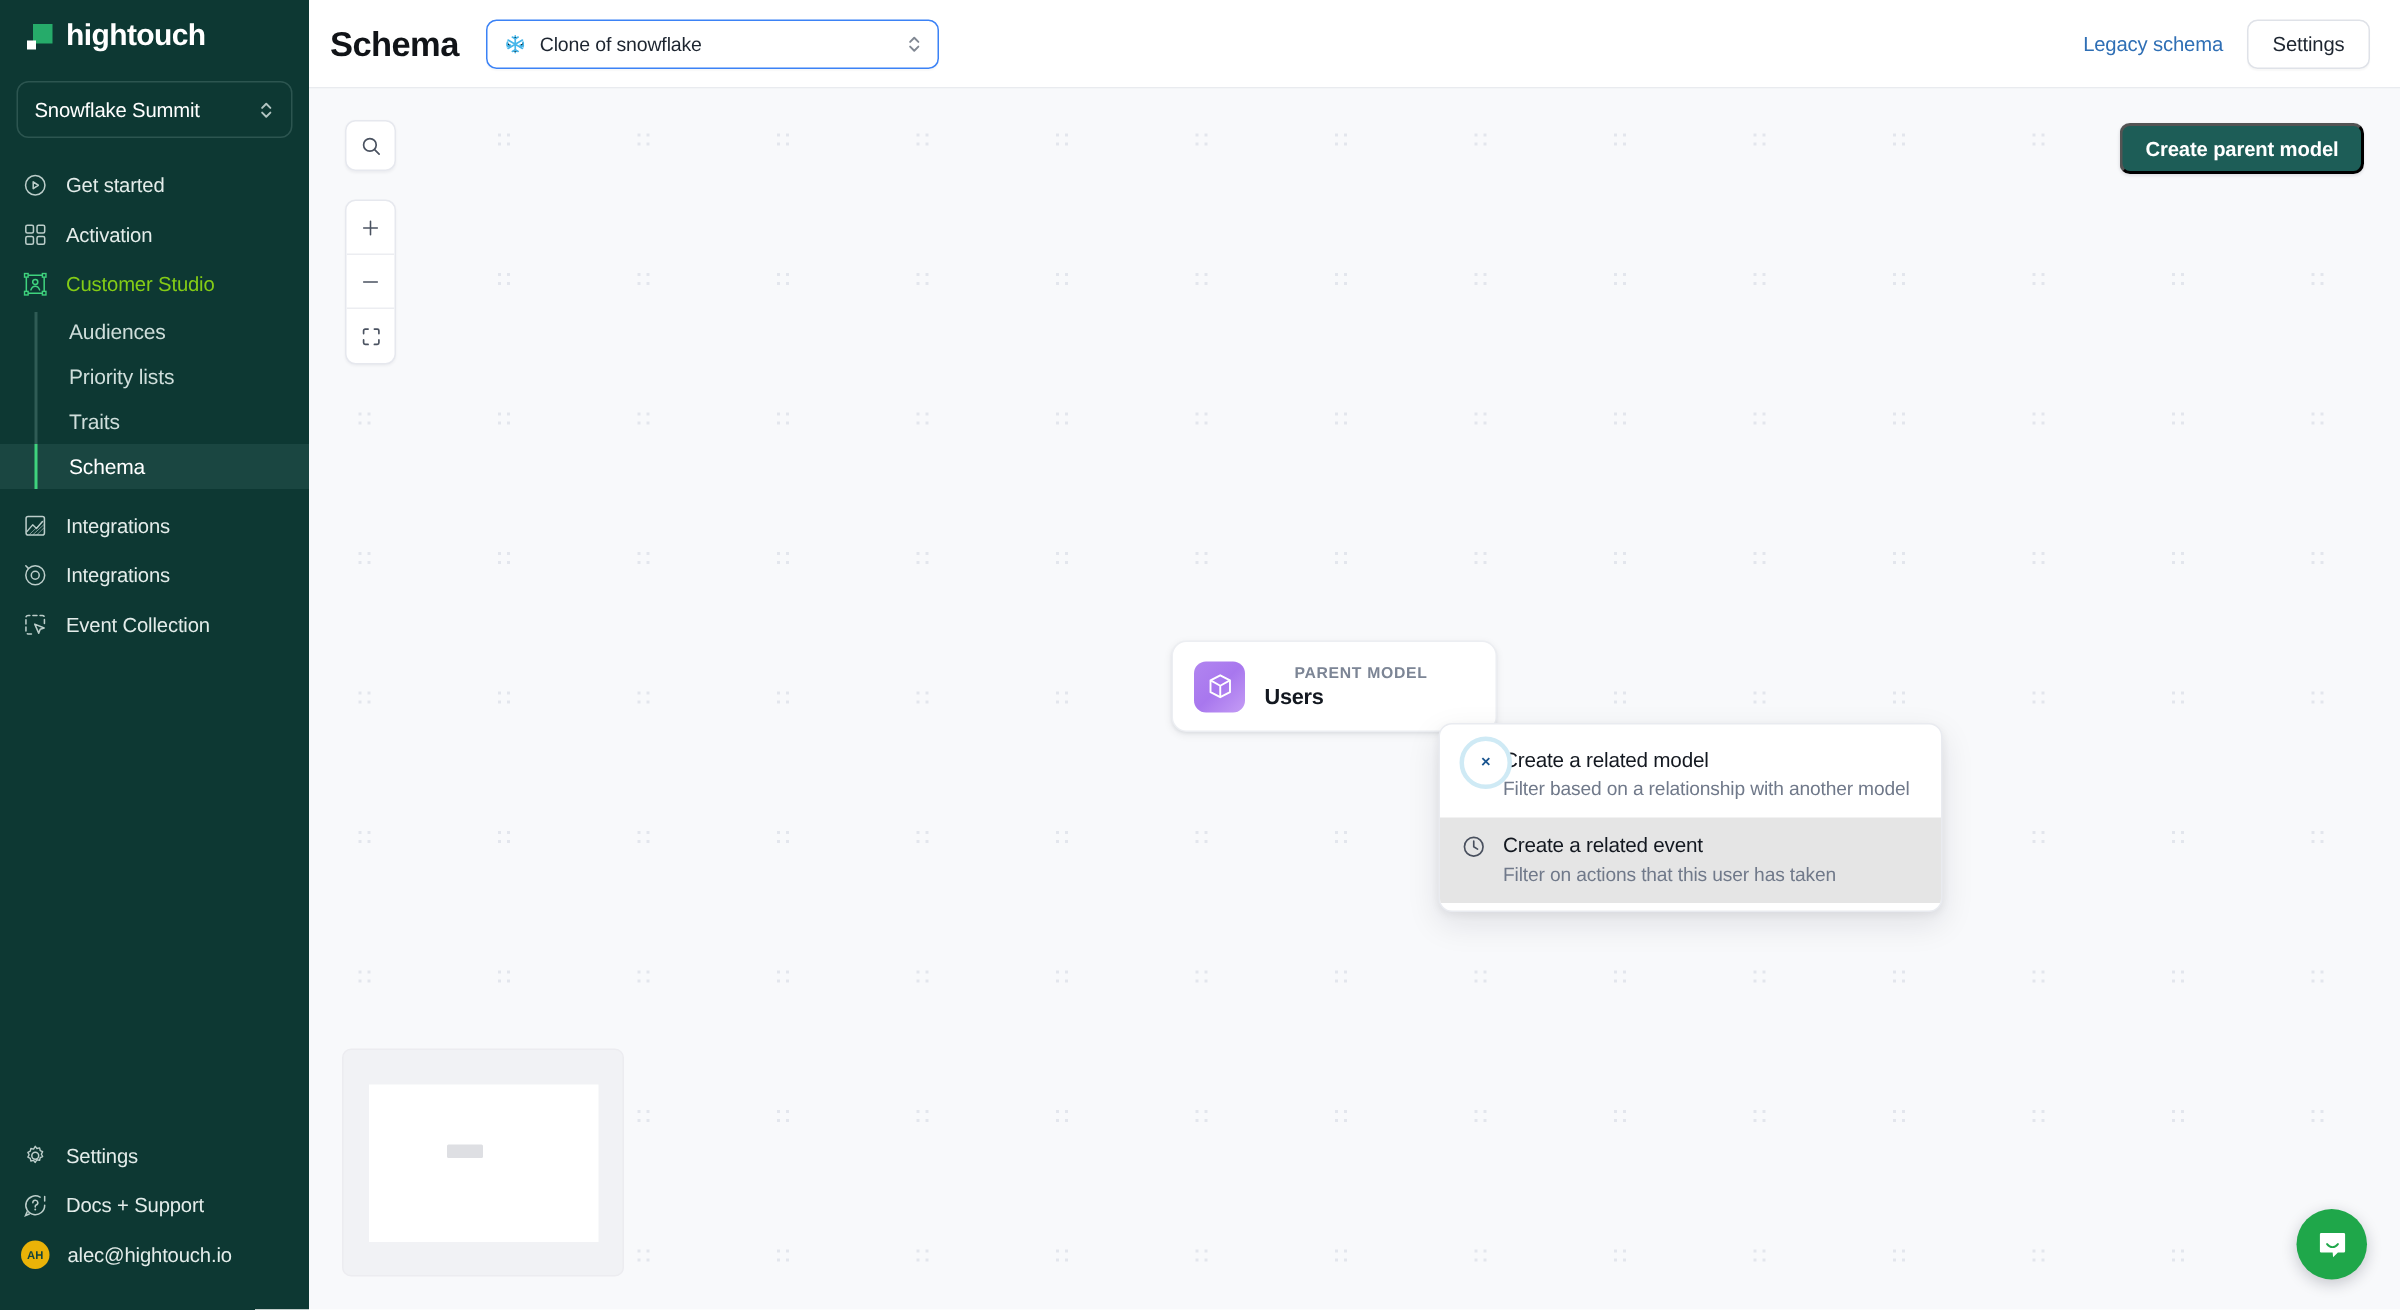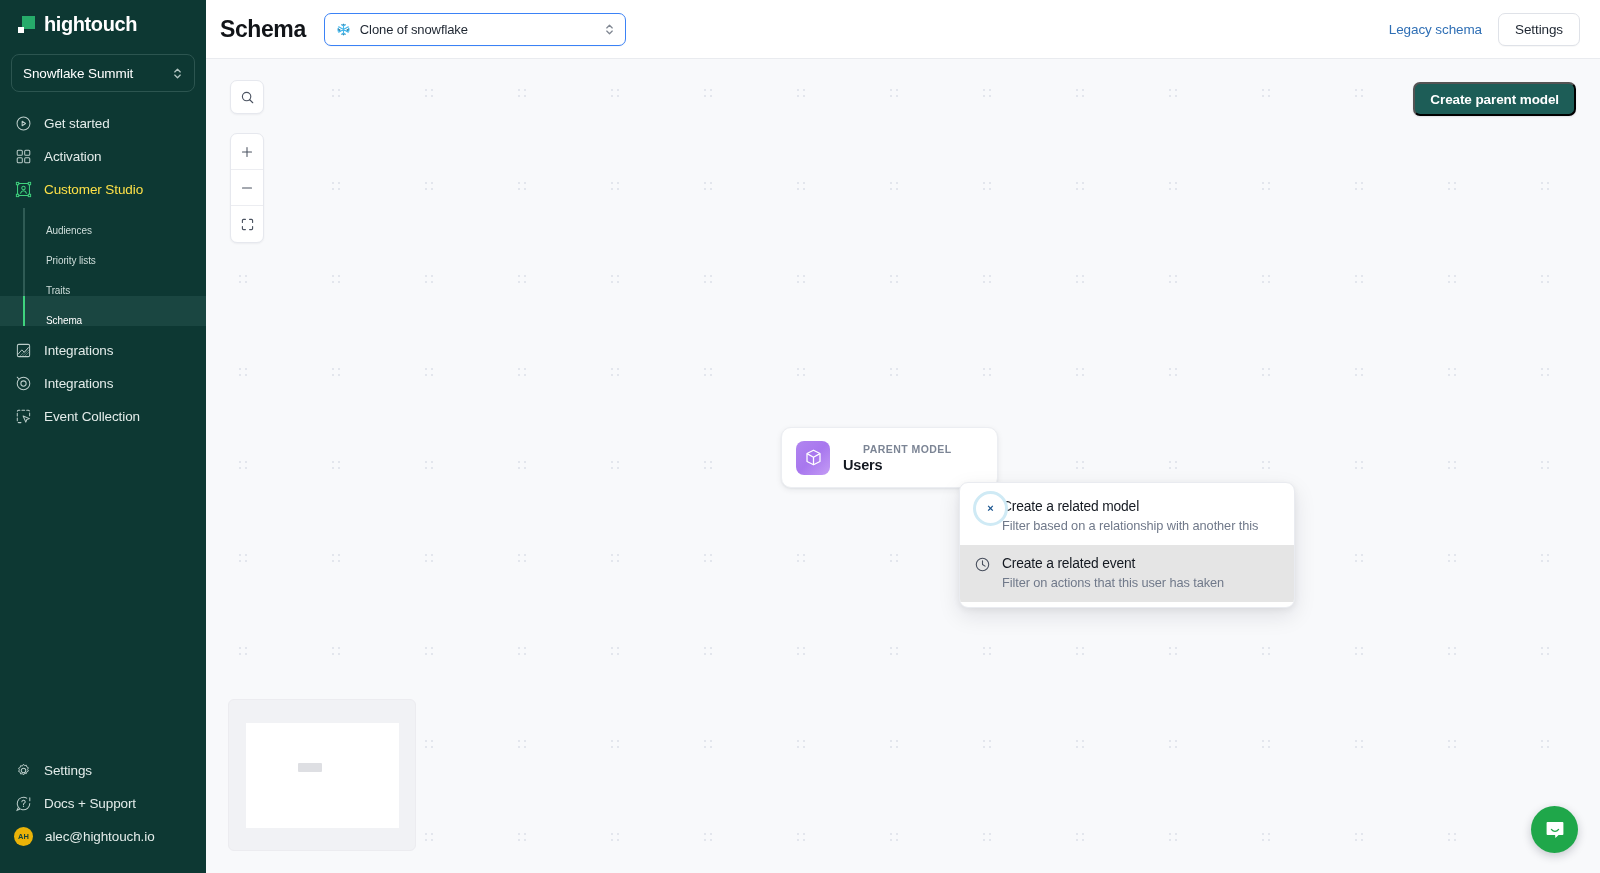--- a/index.html
+++ b/index.html
@@ -59,36 +59,36 @@
   .nav-item {
     display: flex; align-items: center;
     height: 33px;
     padding-left: 15px;
     gap: 12px;
     cursor: pointer;
     position: relative;
   }
   .nav-item .ico { width: 17px; height: 17px; flex: 0 0 17px; display: block; opacity: .9; }
   .nav-item .lbl { font-size: 13.5px; color: #e3ecea; letter-spacing: -0.1px; }
-  .nav-item.active-parent .lbl { color: #fde047; }
+  .nav-item.active-parent .lbl { color: #84cc16; }
   .nav-item.active-parent .ico { opacity: 1; }
 
   .subnav { position: relative; padding-left: 0; }
   .subnav::before {
     content: ""; position: absolute;
     left: 23px; top: 2px; bottom: 3px; width: 1.5px;
     background: #2f5b55;
   }
   .sub-item {
-    display: flex; align-items: flex-end;
+    display: flex; align-items: center;
     height: 30px;
     padding-left: 46px;
     cursor: pointer;
     position: relative;
-    font-size: 10px;
+    font-size: 14px;
     color: #cfdedb;
     letter-spacing: -0.1px;
   }
   .sub-item.active {
     background: #1a4641;
     color: #ffffff;
   }
   .sub-item.active::before {
     content: ""; position: absolute;
     left: 22.5px; top: 0; bottom: 0; width: 2.5px;
@@ -500,21 +500,21 @@
 
       <div class="menu">
         <div class="menu-item">
           <svg class="mico" viewBox="0 0 20 20" fill="none">
             <rect x="2.4" y="6.4" width="9.2" height="9.2" rx="1.6" stroke="#49505e" stroke-width="1.3"></rect>
             <path d="M5.3 5.2h6.4a1.6 1.6 0 0 1 1.6 1.6v6.4" stroke="#49505e" stroke-width="1.3" stroke-linecap="round"></path>
             <path d="M7.3 3.1h6.4a1.6 1.6 0 0 1 1.6 1.6v6.4" stroke="#49505e" stroke-width="1.3" stroke-linecap="round"></path>
           </svg>
           <span>
             <span class="menu-title" style="display:block">Create a related model</span>
-            <span class="menu-sub" style="display:block">Filter based on a relationship with another this</span>
+            <span class="menu-sub" style="display:block">Filter based on a relationship with another model</span>
           </span>
         </div>
 
         <div class="menu-item hl">
           <svg class="mico" viewBox="0 0 20 20" fill="none">
             <circle cx="10" cy="10" r="7.3" stroke="#49505e" stroke-width="1.3"></circle>
             <path d="M10 5.6V10l3 1.9" stroke="#49505e" stroke-width="1.3" stroke-linecap="round" stroke-linejoin="round"></path>
           </svg>
           <span>
             <span class="menu-title" style="display:block">Create a related event</span>

